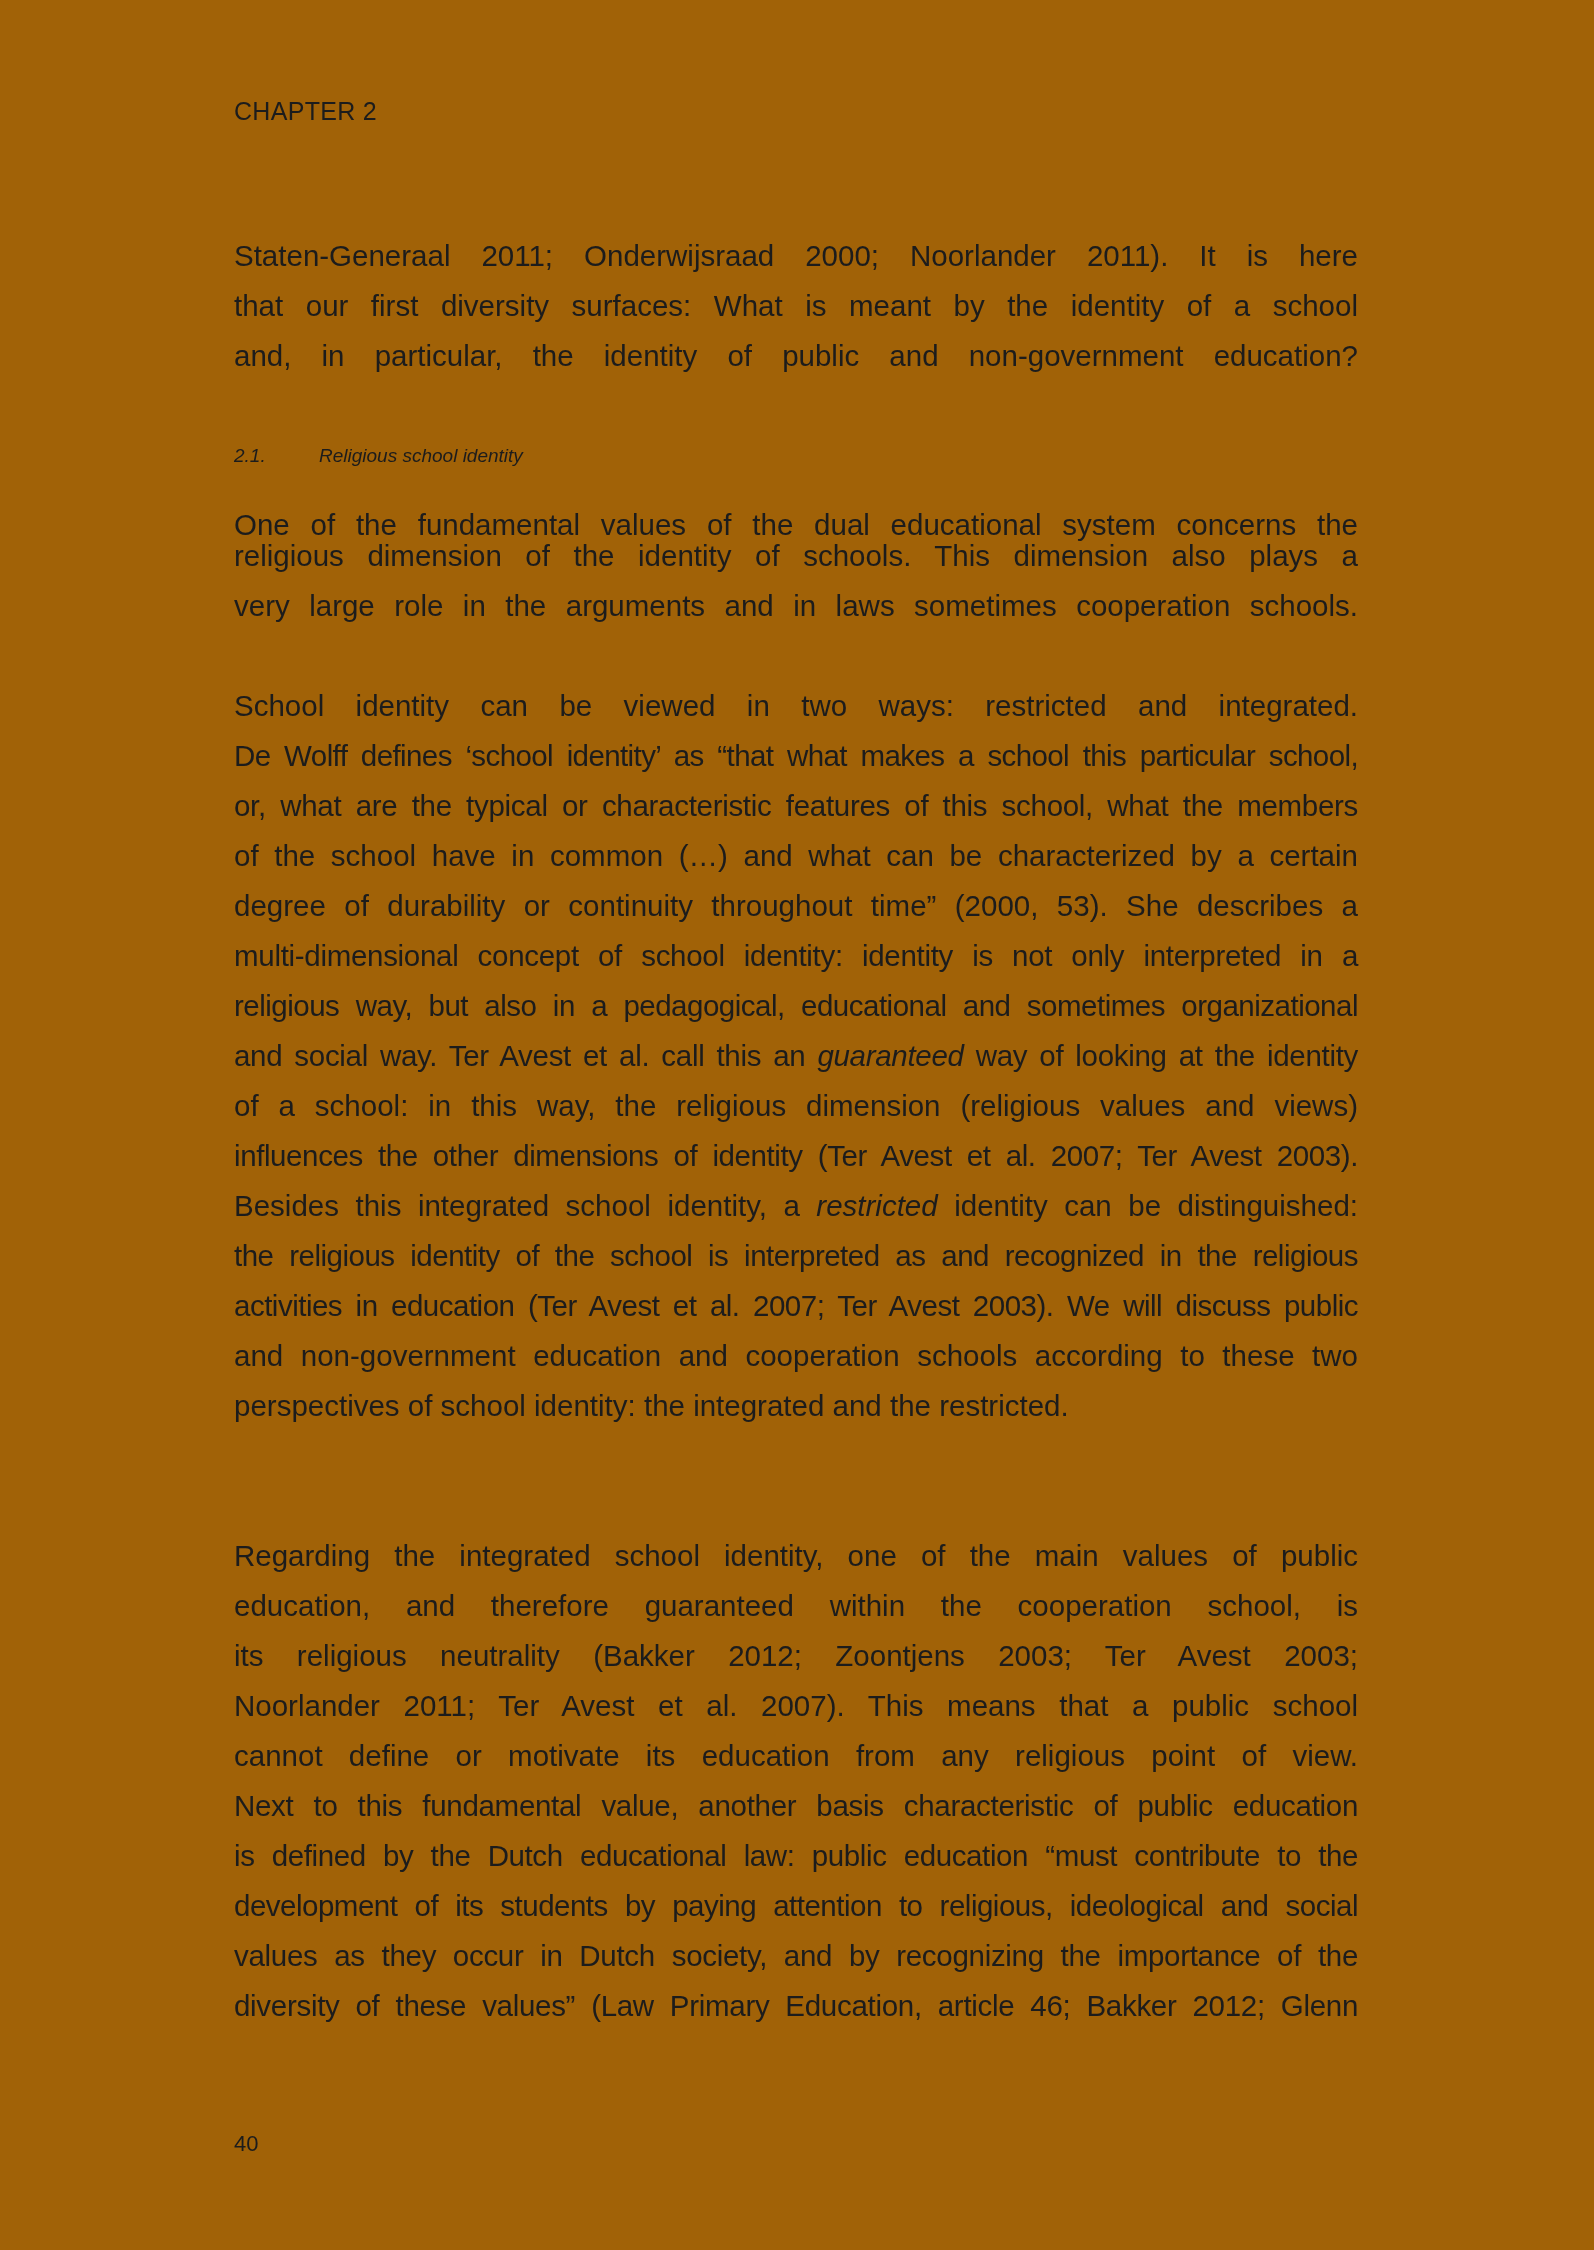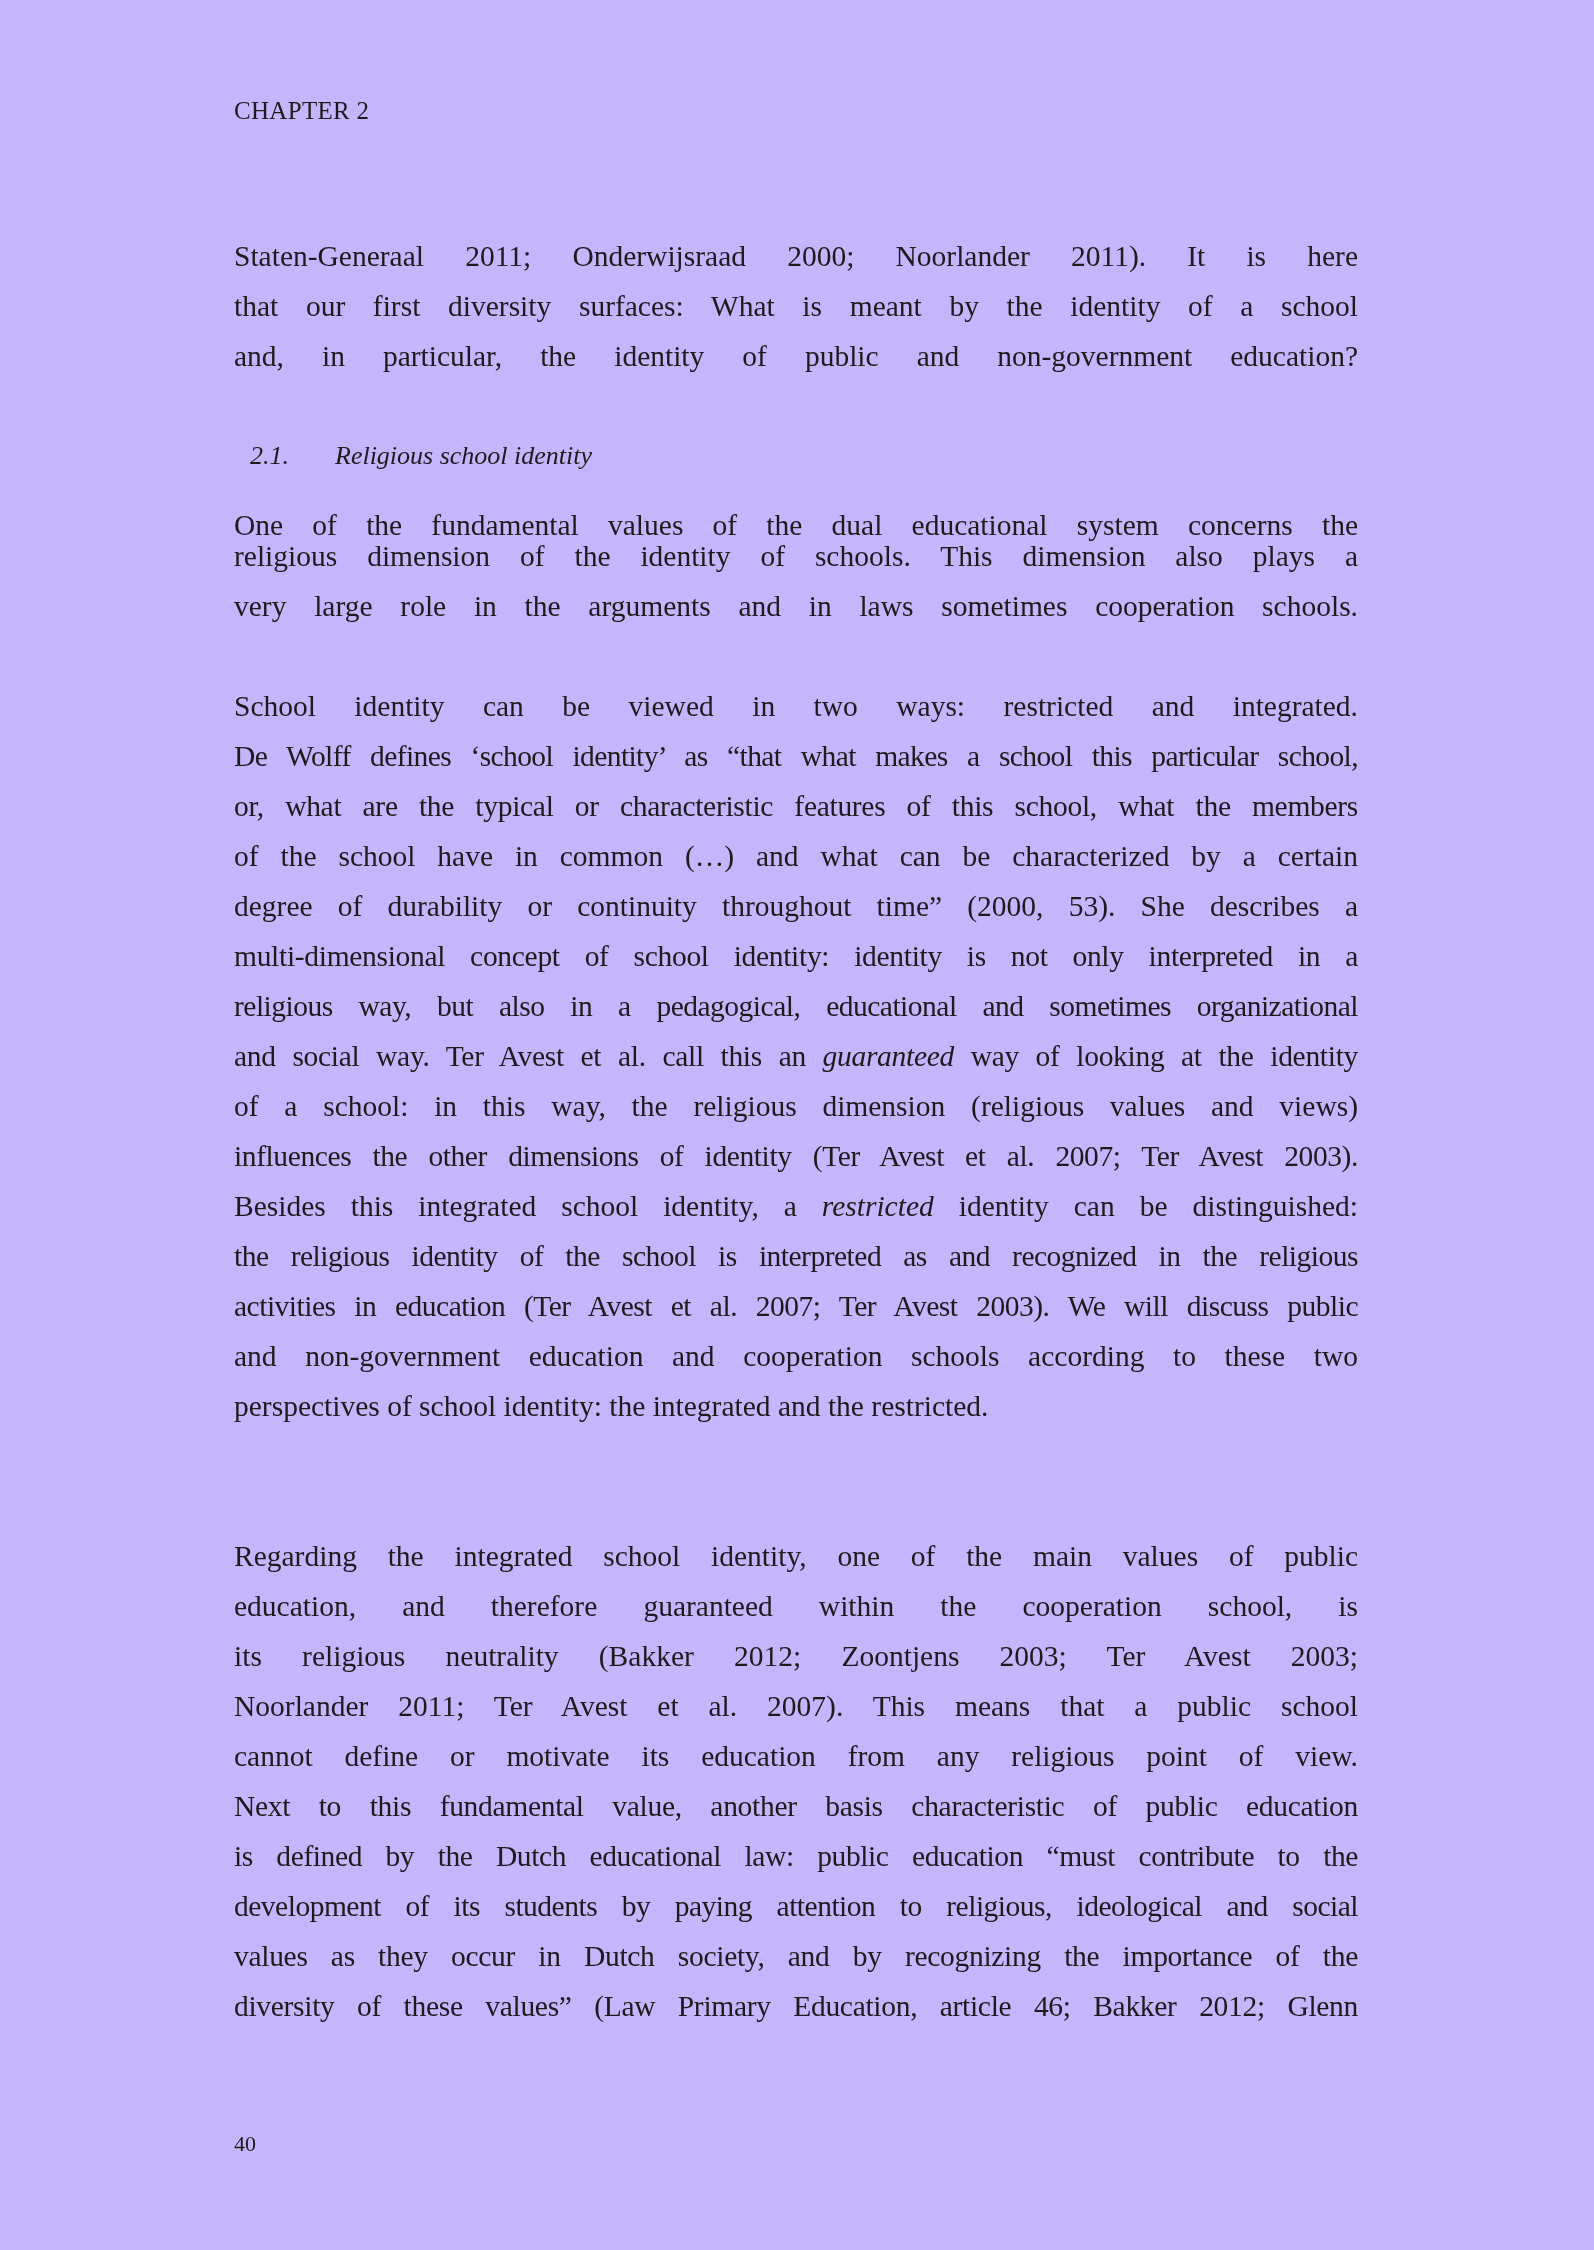--- a/index.html
+++ b/index.html
@@ -1,25 +1,25 @@
 <!DOCTYPE html>
 <html><head>
 <meta charset="utf-8">
 <style>
   html, body { margin: 0; padding: 0; background: #ffffff; }
   body { width: 1594px; height: 2250px; position: relative; overflow: hidden; }
-  .page { position: absolute; left: 0; top: 0; width: 1594px; height: 2250px; background: #c4b5fd; color: #1c1c1c;
-          font-family: Liberation Serif, serif; }
+  .page { position: absolute; left: 0; top: 0; width: 1594px; height: 2250px; background: #a16207; color: #1c1c1c;
+          font-family: Liberation Sans, sans-serif; }
   .running-head { position: absolute; left: 234px; top: 96px; font-size: 25px; letter-spacing: 0.3px; line-height: 30px; }
   .folio { position: absolute; left: 234px; top: 2129px; font-size: 22px; line-height: 30px; }
   .line { position: absolute; left: 234px; width: 1124px; font-size: 29.5px; line-height: 50px; height: 50px;
           white-space: nowrap; overflow: visible; }
   .line.j { text-align: justify; text-align-last: justify; }
   .line.l { text-align: right; text-align-last: left; }
-  .heading { position: absolute; left: 234px; font-size: 26px; line-height: 50px; height: 50px; font-style: italic; white-space: nowrap; margin-left: 16px; }
+  .heading { position: absolute; left: 234px; font-size: 19px; line-height: 50px; height: 50px; font-style: italic; white-space: nowrap; }
   .heading .num { display: inline-block; width: 85px; }
   em { font-style: italic; }
 </style>
 </head>
 <body>
 
 <div class="page">
 
   <div class="running-head">CHAPTER 2</div>
 

